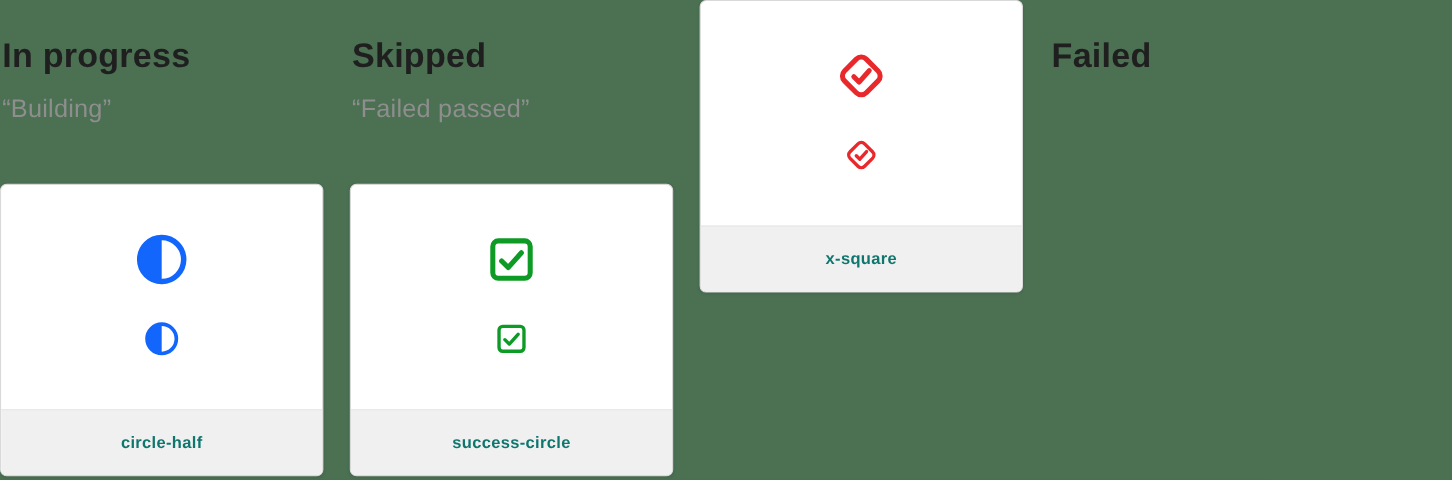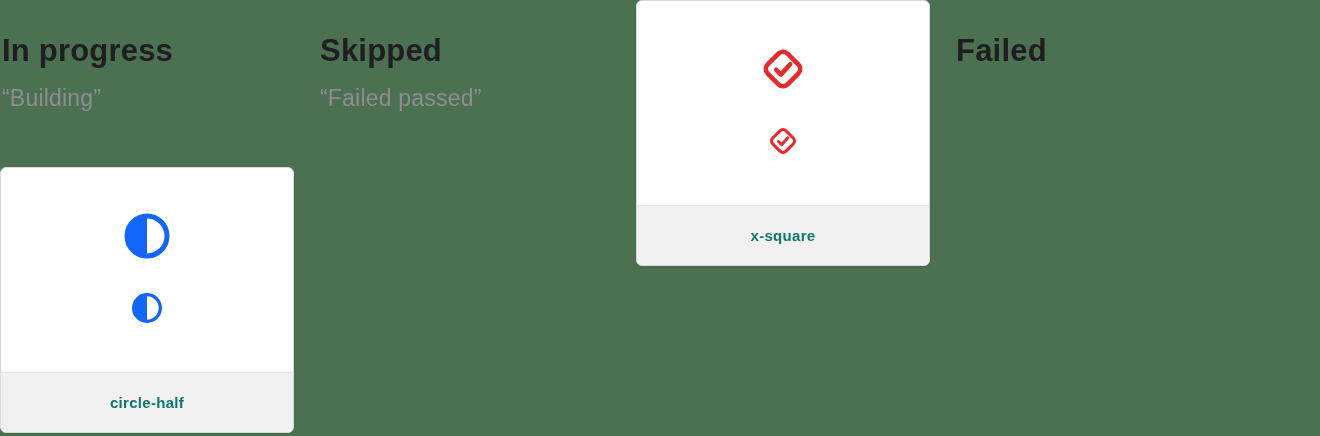--- a/index.html
+++ b/index.html
@@ -98,20 +98,39 @@
         <span class="card-label">circle-half</span>
       </div>
     </div>
   </div>
 
   <div class="column">
     <div class="header">
       <div class="title">Skipped</div>
       <div class="quote">“Failed passed”</div>
     </div>
+    <div class="card">
+      <div class="card-body" style="color: rgb(14, 155, 37);">
+        <span class="icon-large">
+          <svg viewBox="0 0 24 24" fill="none" stroke="currentColor" stroke-width="2.3" stroke-linecap="round" stroke-linejoin="round">
+            <rect x="3.5" y="3.5" width="17" height="17" rx="2.5"></rect>
+            <path d="M7.5 12.6l3 3 6-6.7"></path>
+          </svg>
+        </span>
+        <span class="icon-small">
+          <svg viewBox="0 0 24 24" fill="none" stroke="currentColor" stroke-width="2.3" stroke-linecap="round" stroke-linejoin="round">
+            <rect x="3.5" y="3.5" width="17" height="17" rx="2.5"></rect>
+            <path d="M7.5 12.6l3 3 6-6.7"></path>
+          </svg>
+        </span>
+      </div>
+      <div class="card-footer">
+        <span class="card-label">success-circle</span>
+      </div>
+    </div>
   </div>
 
   <div class="column">
     <div class="card">
       <div class="card-body" style="color: rgb(232, 40, 43);">
         <span class="icon-large">
           <svg viewBox="0 0 24 24" fill="none" stroke="currentColor" stroke-width="2.3" stroke-linecap="round" stroke-linejoin="round">
             <g transform="rotate(45 12 12)">
                 <rect x="5" y="5" width="14" height="14" rx="3.2"></rect>
               </g>

